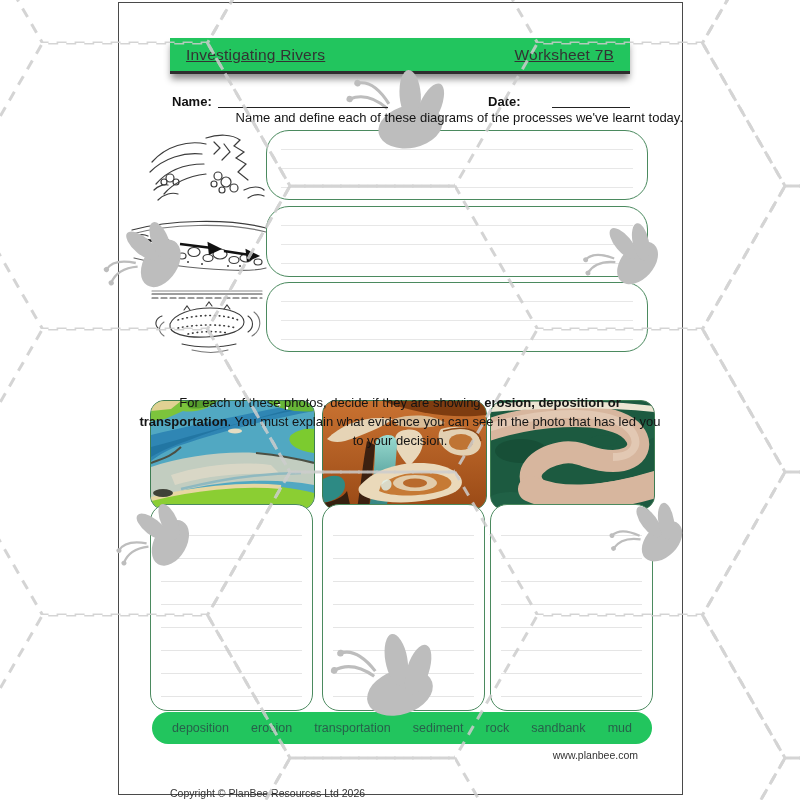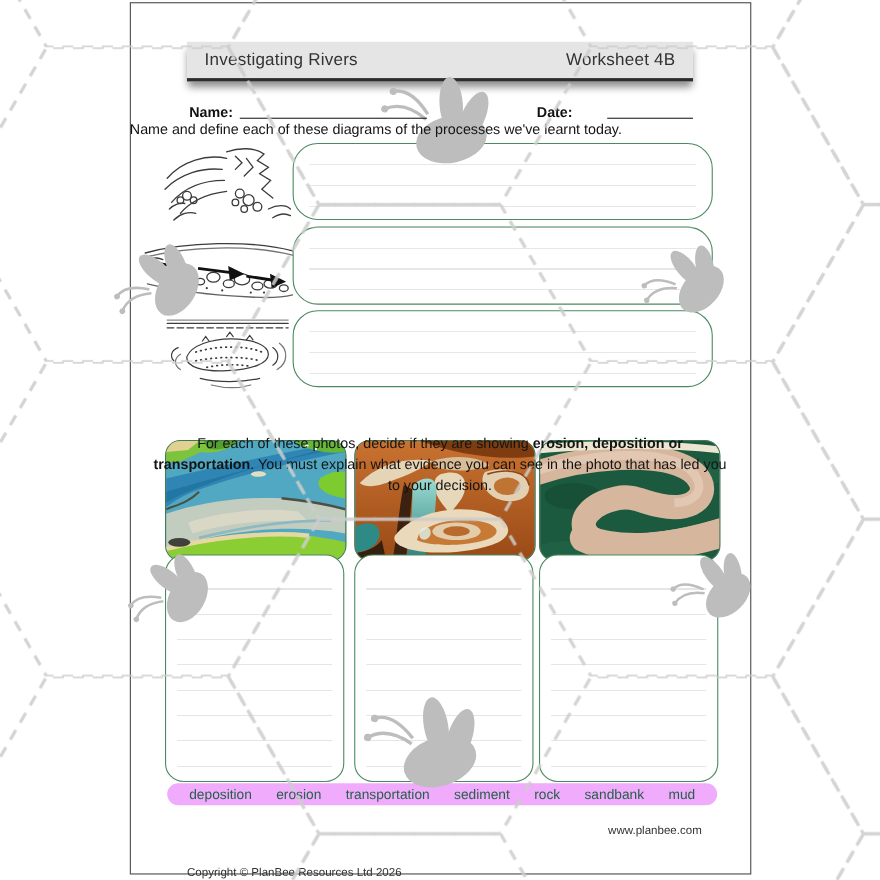--- a/index.html
+++ b/index.html
@@ -9,32 +9,32 @@
     font-family:"Liberation Sans", sans-serif;
   }
   .layer{position:absolute;left:0;top:0;pointer-events:none;}
   .page-border{
     position:absolute;left:118px;top:2px;width:563px;height:791px;
     border:1px solid #4a4a4a;z-index:2;background:transparent;
   }
   
   .header{
     position:absolute;left:170px;top:38px;width:460px;height:36px;
-    background:#e5e5e5;display:flex;justify-content:space-between;align-items:center;
+    background:#22c55e;display:flex;justify-content:space-between;align-items:center;
     padding:0 16px;box-sizing:border-box;z-index:3;
     border-bottom:3px solid #2d2d2d;
     box-shadow:0 6px 7px -1px rgba(0,0,0,.45);
-    font-size:15.5px;color:#333;letter-spacing:.2px;
+    font-size:15.5px;color:#333;letter-spacing:.2px;text-decoration:underline;
   }
   
   .namerow{position:absolute;left:0;top:94px;width:800px;z-index:5;font-size:13px;color:#111;}
   .lbl{font-weight:bold;position:absolute;top:0;}
   .wline{position:absolute;top:2px;border-bottom:1.4px solid #222;height:11px;}
   .instr1{
-    position:absolute;left:118px;top:110px;width:565px;text-align:left;
+    position:absolute;left:118px;top:110px;width:565px;text-align:right;
     font-size:13px;color:#141414;z-index:5;
   }
   
   .dbox{
     position:absolute;left:266px;width:382px;background:#fff;
     border:1.4px solid #4b8a5f;border-radius:23px;z-index:3;box-sizing:border-box;
   }
   .dlines{
     position:absolute;left:14px;right:14px;top:0;bottom:4px;
     background:repeating-linear-gradient(to bottom, transparent 0 18px, #e7e7e7 18px 19px);
@@ -54,38 +54,38 @@
     position:absolute;top:504px;width:163px;height:207px;background:#fff;
     border:1.4px solid #4b8a5f;border-radius:17px;z-index:3;box-sizing:border-box;
   }
   .alines{
     position:absolute;left:10px;right:10px;top:8px;bottom:8px;
     background:repeating-linear-gradient(to bottom, transparent 0 22px, #e5e5e5 22px 23px);
   }
   .col1{left:150px;} .col2{left:322px;} .col3{left:490px;}
   
   .wordbank{
-    position:absolute;left:152px;top:712px;width:500px;height:20px;
-    background:#f0abfc;border-radius:16px;display:flex;align-items:center;
+    position:absolute;left:152px;top:712px;width:500px;height:32px;
+    background:#22c55e;border-radius:16px;display:flex;align-items:center;
     justify-content:space-between;padding:0 20px;box-sizing:border-box;z-index:3;
   }
   .word{font-size:12.5px;color:#27604a;}
   .footer-left{position:absolute;left:170px;top:747px;font-size:10.5px;color:#333;z-index:5;margin-top:40px;}
   .footer-right{position:absolute;right:162px;top:749px;font-size:10.5px;color:#333;z-index:5;padding-left:25px;}
   .hex-overlay{z-index:9;opacity:.85;}
   .bees{z-index:4;}
 </style>
 </head>
 <body>
 
 <div class="page-border"></div>
 
 <div class="header">
   <span>Investigating Rivers</span>
-  <span>Worksheet 4B</span>
+  <span>Worksheet 7B</span>
 </div>
 
 <div class="namerow">
   <span class="lbl" style="left:172px;">Name:</span>
   <span class="wline" style="left:218px;width:170px;"></span>
   <span class="lbl" style="left:488px;">Date:</span>
   <span class="wline" style="left:552px;width:78px;"></span>
 </div>
 
 <div class="instr1">Name and define each of these diagrams of the processes we've learnt today.</div>

